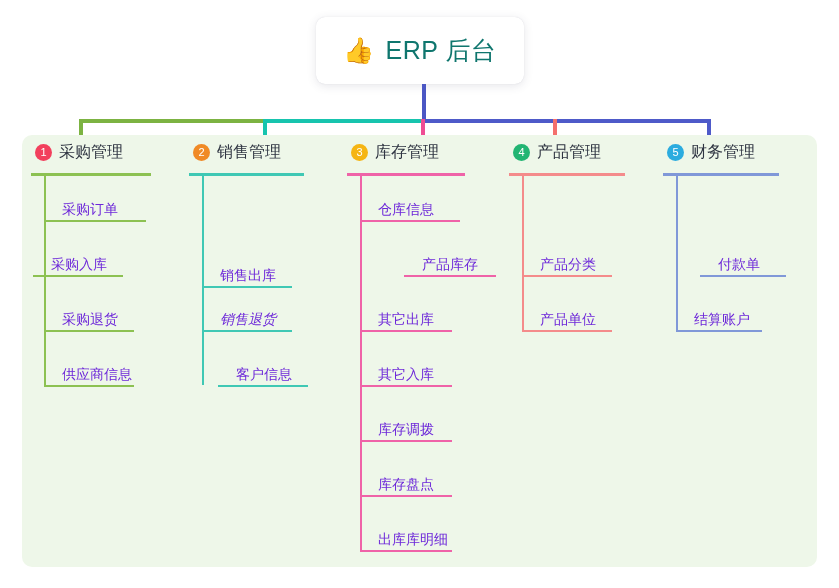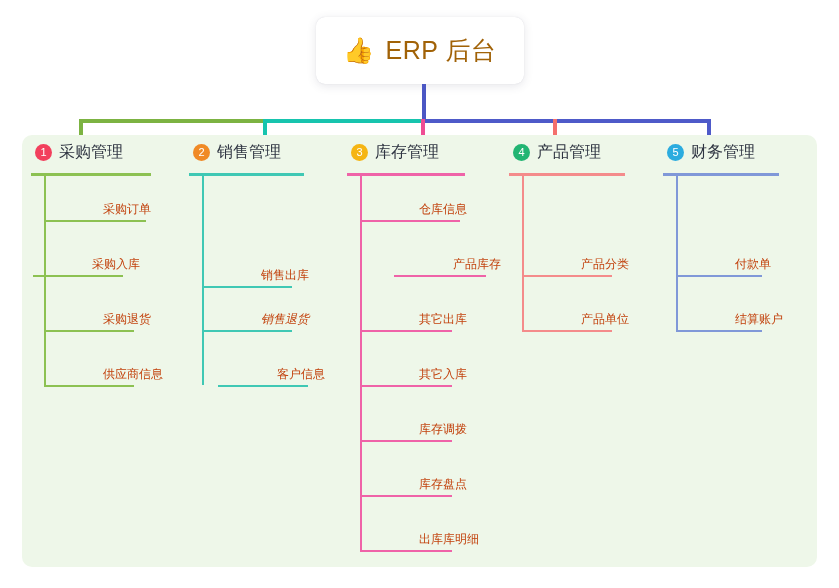--- a/index.html
+++ b/index.html
@@ -18,21 +18,21 @@
     width: 208px; height: 67px;
     background: #ffffff;
     border-radius: 9px;
     box-shadow: 0 2px 10px rgba(60,60,90,.13), 0 0 1px rgba(60,60,90,.18);
     display: flex; align-items: center; justify-content: center;
     gap: 11px;
   }
   .root-emoji { font-size: 25px; line-height: 1; display:block; }
   .root-title {
     font-size: 25px;
-    color: #a16207;
+    color: #0f766e;
     letter-spacing: .5px;
     white-space: nowrap;
   }
 
   
   .conn { position: absolute; }
   
   .stem-root { left: 422px; top: 84px; width: 4px; height: 38px; background: #4b57c4; }
   
   .bar { top: 119px; height: 4px; }
@@ -66,24 +66,23 @@
     width: 17px; height: 17px; border-radius: 50%;
     color: #ffffff; font-size: 11px; line-height: 17px;
     text-align: center; font-weight: 400; flex: none;
   }
   .col-name { font-size: 16px; color: #2f3542; white-space: nowrap; }
   .head-rule { height: 3px; margin-top: 4px; }
 
   .spine { position: absolute; width: 2px; }
   .item { position: absolute; }
   .item-label {
-    font-size: 12px; color: #c2410c;
+    font-size: 14px; color: #6d28d9;
     white-space: nowrap; padding-left: 18px;
     line-height: 16px;
-    margin-left: 41px;
   }
   .item-rule { height: 2px; margin-top: 3px; }
 </style>
 </head>
 <body>
 
 <div id="stage">
 
   <div class="root-card">
     <span class="root-emoji">👍</span>
@@ -150,21 +149,21 @@
           <div class="col-head">
             <span class="badge" style="background: rgb(245, 181, 19);">3</span>
             <span class="col-name">库存管理</span>
           </div>
           <div class="head-rule" style="background: rgb(239, 99, 168); width: 118px; margin-left: 9px;"></div>
           <div class="spine" style="background: rgb(239, 99, 168); left: 22px; top: 41px; height: 374px;"></div>
           <div class="item" style="left: 22px; top: 66px;">
             <div class="item-label">仓库信息</div>
             <div class="item-rule" style="background: rgb(239, 99, 168); width: 100px;"></div>
           </div>
-          <div class="item" style="left: 20px; top: 121px; padding-left: 36px;">
+          <div class="item" style="left: 30px; top: 121px; padding-left: 36px;">
             <div class="item-label">产品库存</div>
             <div class="item-rule" style="background: rgb(239, 99, 168); width: 92px;"></div>
           </div>
           <div class="item" style="left: 22px; top: 176px;">
             <div class="item-label">其它出库</div>
             <div class="item-rule" style="background: rgb(239, 99, 168); width: 92px;"></div>
           </div>
           <div class="item" style="left: 22px; top: 231px;">
             <div class="item-label">其它入库</div>
             <div class="item-rule" style="background: rgb(239, 99, 168); width: 92px;"></div>
@@ -198,21 +197,21 @@
             <div class="item-rule" style="background: rgb(244, 139, 139); width: 90px;"></div>
           </div>
         </div>
         <div class="col" style="left: 632px;">
           <div class="col-head">
             <span class="badge" style="background: rgb(44, 172, 223);">5</span>
             <span class="col-name">财务管理</span>
           </div>
           <div class="head-rule" style="background: rgb(128, 152, 216); width: 116px; margin-left: 9px;"></div>
           <div class="spine" style="background: rgb(128, 152, 216); left: 22px; top: 41px; height: 154px;"></div>
-          <div class="item" style="left: 22px; top: 121px;">
+          <div class="item" style="left: 22px; top: 121px; padding-left: 24px;">
             <div class="item-label">付款单</div>
             <div class="item-rule" style="background: rgb(128, 152, 216); width: 86px;"></div>
           </div>
           <div class="item" style="left: 22px; top: 176px;">
             <div class="item-label">结算账户</div>
             <div class="item-rule" style="background: rgb(128, 152, 216); width: 86px;"></div>
           </div>
         </div>
       </div>
   </div>

